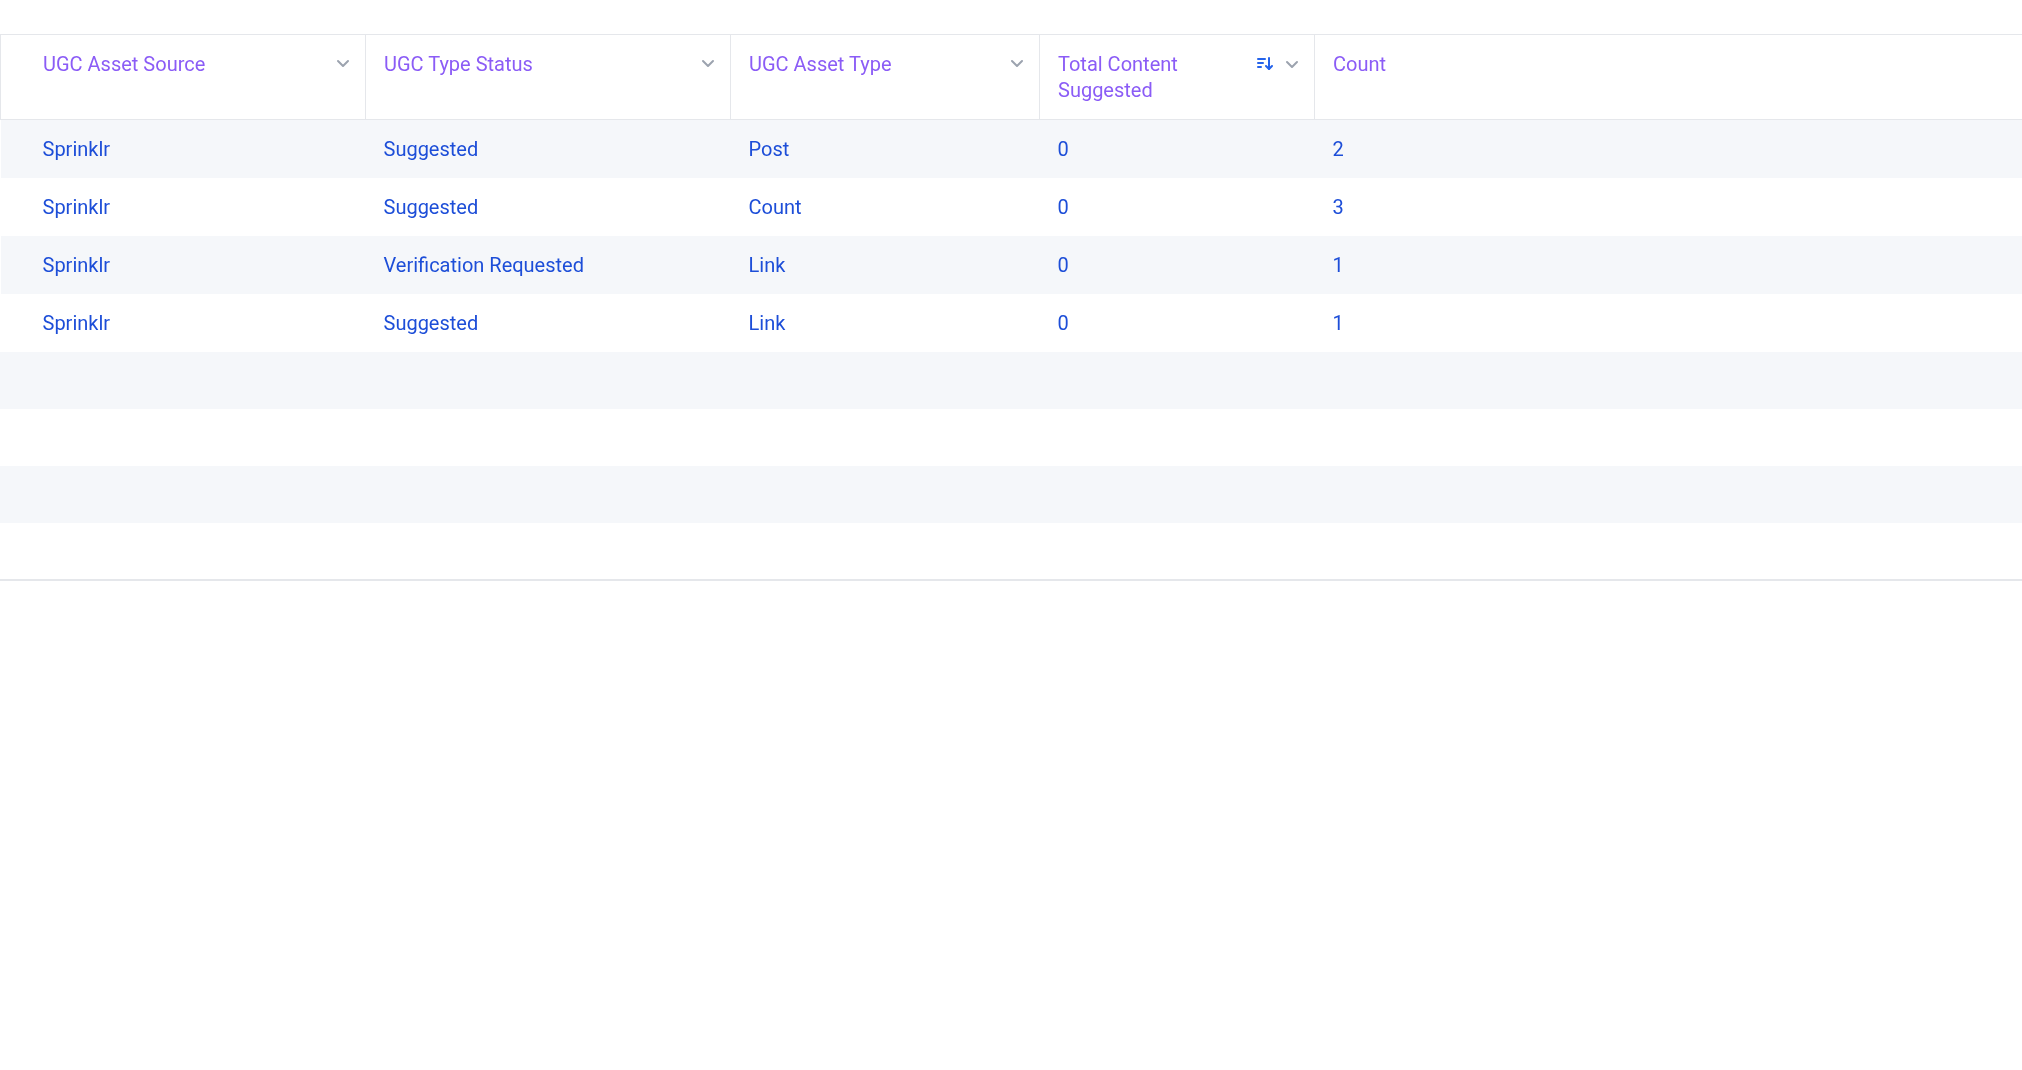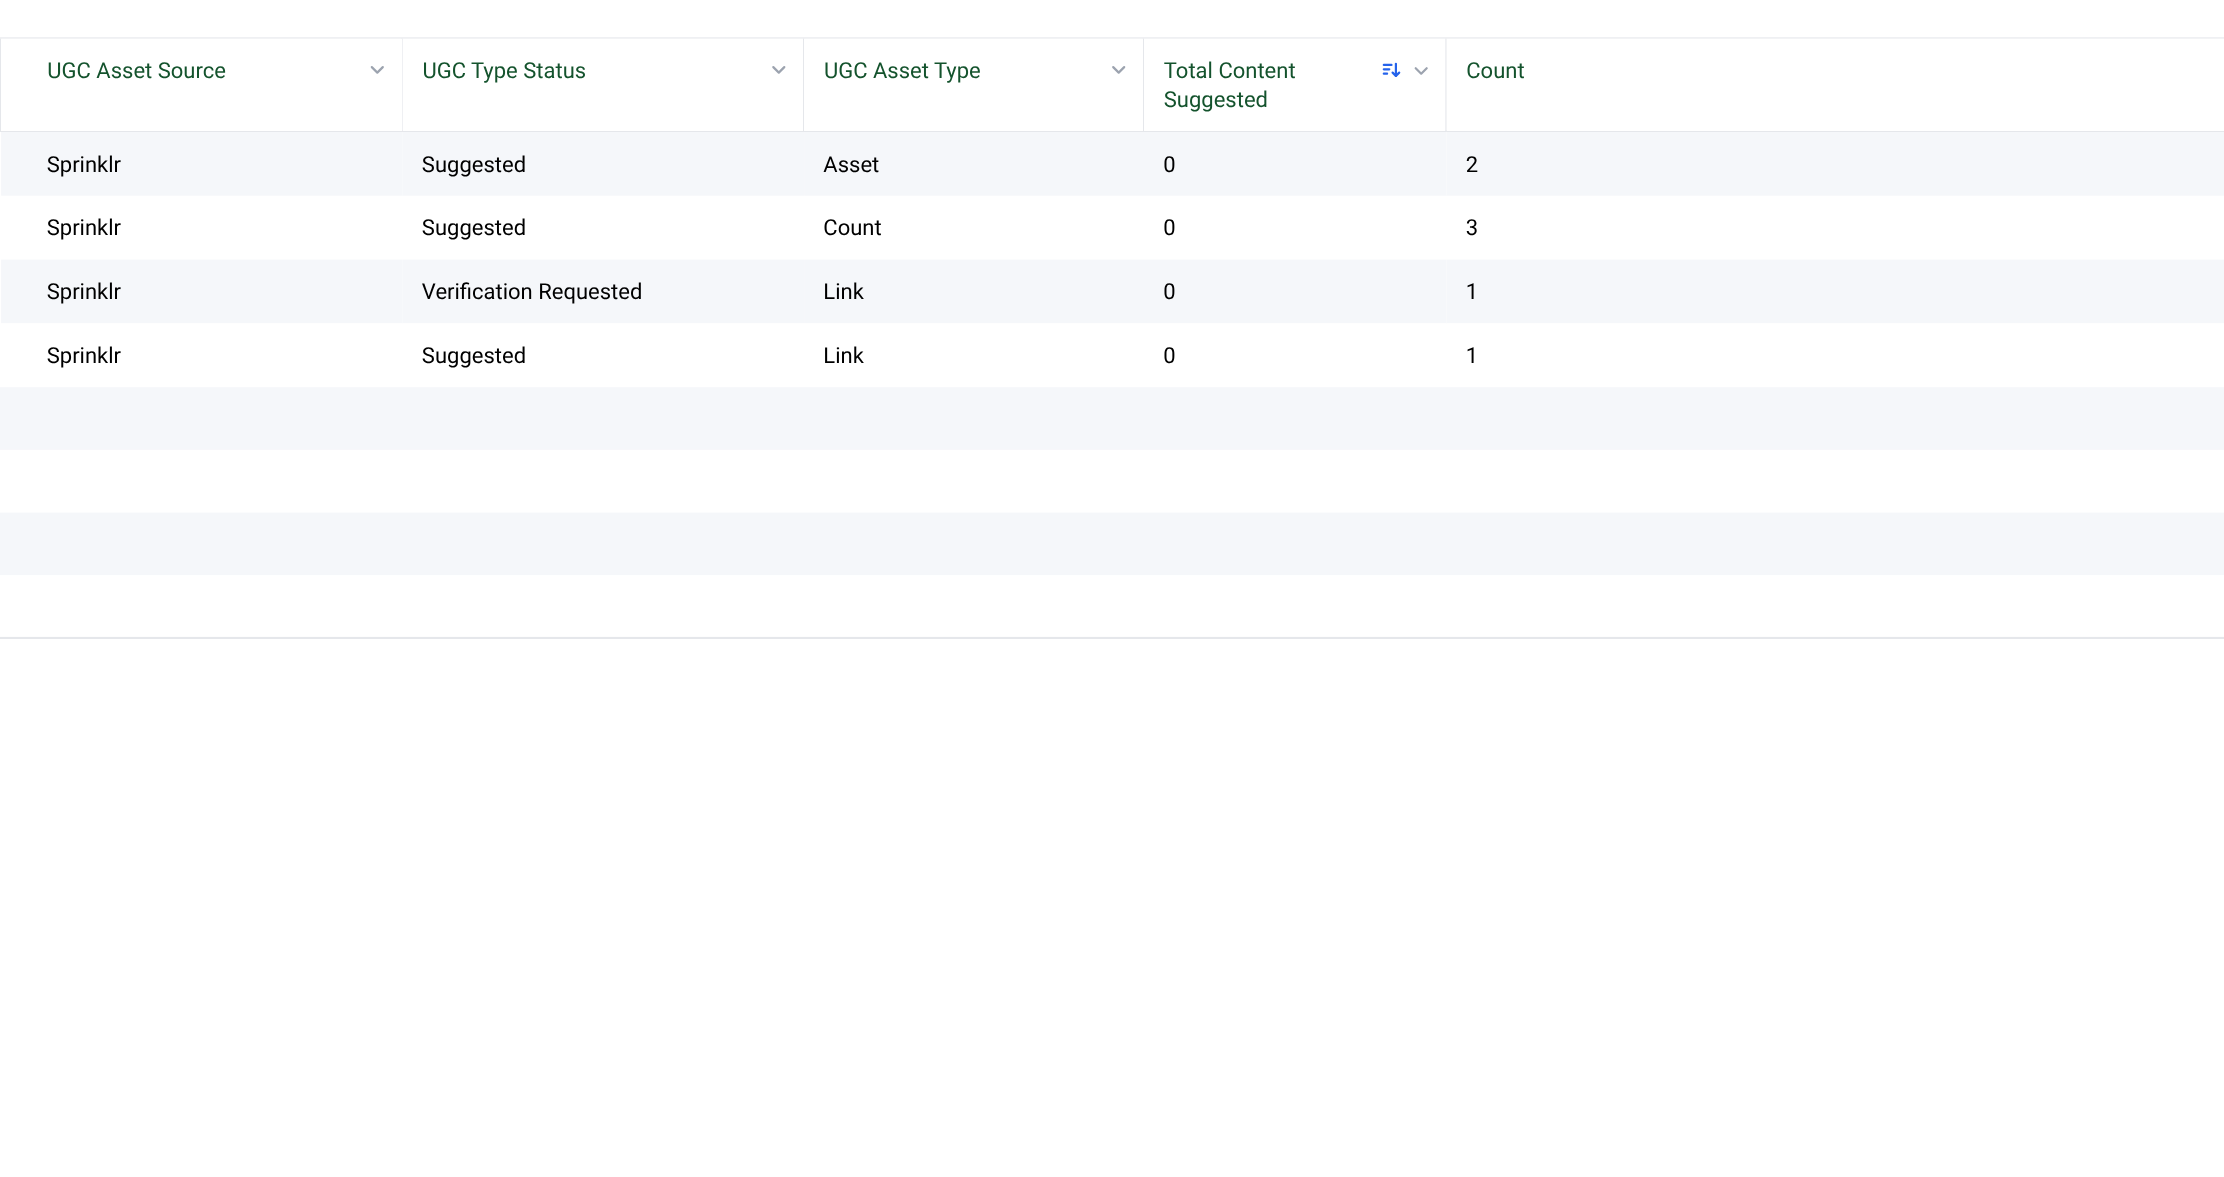--- a/index.html
+++ b/index.html
@@ -31,21 +31,21 @@
   }
   .tr {
     display: table-row;
   }
   .th, .td {
     display: table-cell;
     vertical-align: top;
     padding: 16px 18px 16px 18px;
   }
   .th {
-    color: #14532d;
+    color: #8b5cf6;
     font-weight: 400;
     position: relative;
     border-right: 1px solid #e5e7eb;
     border-bottom: 1px solid #e5e7eb;
     background: #ffffff;
     padding-right: 50px;
     line-height: 1.3;
     margin-left: 27px;
   }
   .th:first-child {
@@ -79,21 +79,21 @@
     height: 18px;
     display: inline-flex;
     align-items: center;
     justify-content: center;
     color: #2563eb;
   }
   .sort-icon svg {
     display: block;
   }
   .td {
-    color: #000000;
+    color: #1d4ed8;
     font-weight: 400;
     padding-top: 17px;
     padding-bottom: 17px;
   }
   .tbody .tr:nth-child(odd) {
     background: #f5f7fa;
   }
   .tbody .tr:nth-child(even) {
     background: #ffffff;
   }
@@ -180,21 +180,21 @@
           <span class="th-label">Count</span>
         </div>
 
       </div>
     </div>
 
     <div class="tbody" id="tbody">
         <div class="tr">
           <div class="td col-source">Sprinklr</div>
           <div class="td col-status">Suggested</div>
-          <div class="td col-type">Asset</div>
+          <div class="td col-type">Post</div>
           <div class="td col-total">0</div>
           <div class="td col-count">2</div>
         </div>
         <div class="tr">
           <div class="td col-source">Sprinklr</div>
           <div class="td col-status">Suggested</div>
           <div class="td col-type">Count</div>
           <div class="td col-total">0</div>
           <div class="td col-count">3</div>
         </div>

